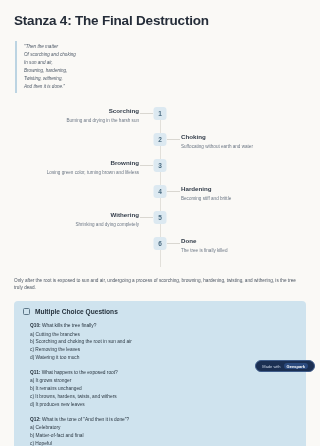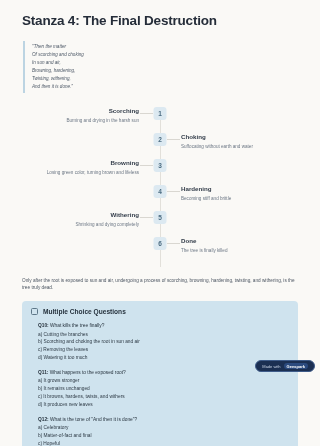--- a/index.html
+++ b/index.html
@@ -13,21 +13,21 @@
     font-family: "Liberation Sans", sans-serif;
     color: #2b3340;
     overflow: hidden;
     position: relative;
   }
   .page {
     position: relative;
     width: 320px;
     height: 377px;
     box-sizing: border-box;
-    padding: 0 22px;
+    padding: 0 14px;
   }
   .page-title {
     font-size: 13.5px;
     font-weight: bold;
     color: #252d39;
     letter-spacing: -0.2px;
     padding-top: 13px;
     margin: 0 0 12px 0;
     line-height: 1.2;
   }

